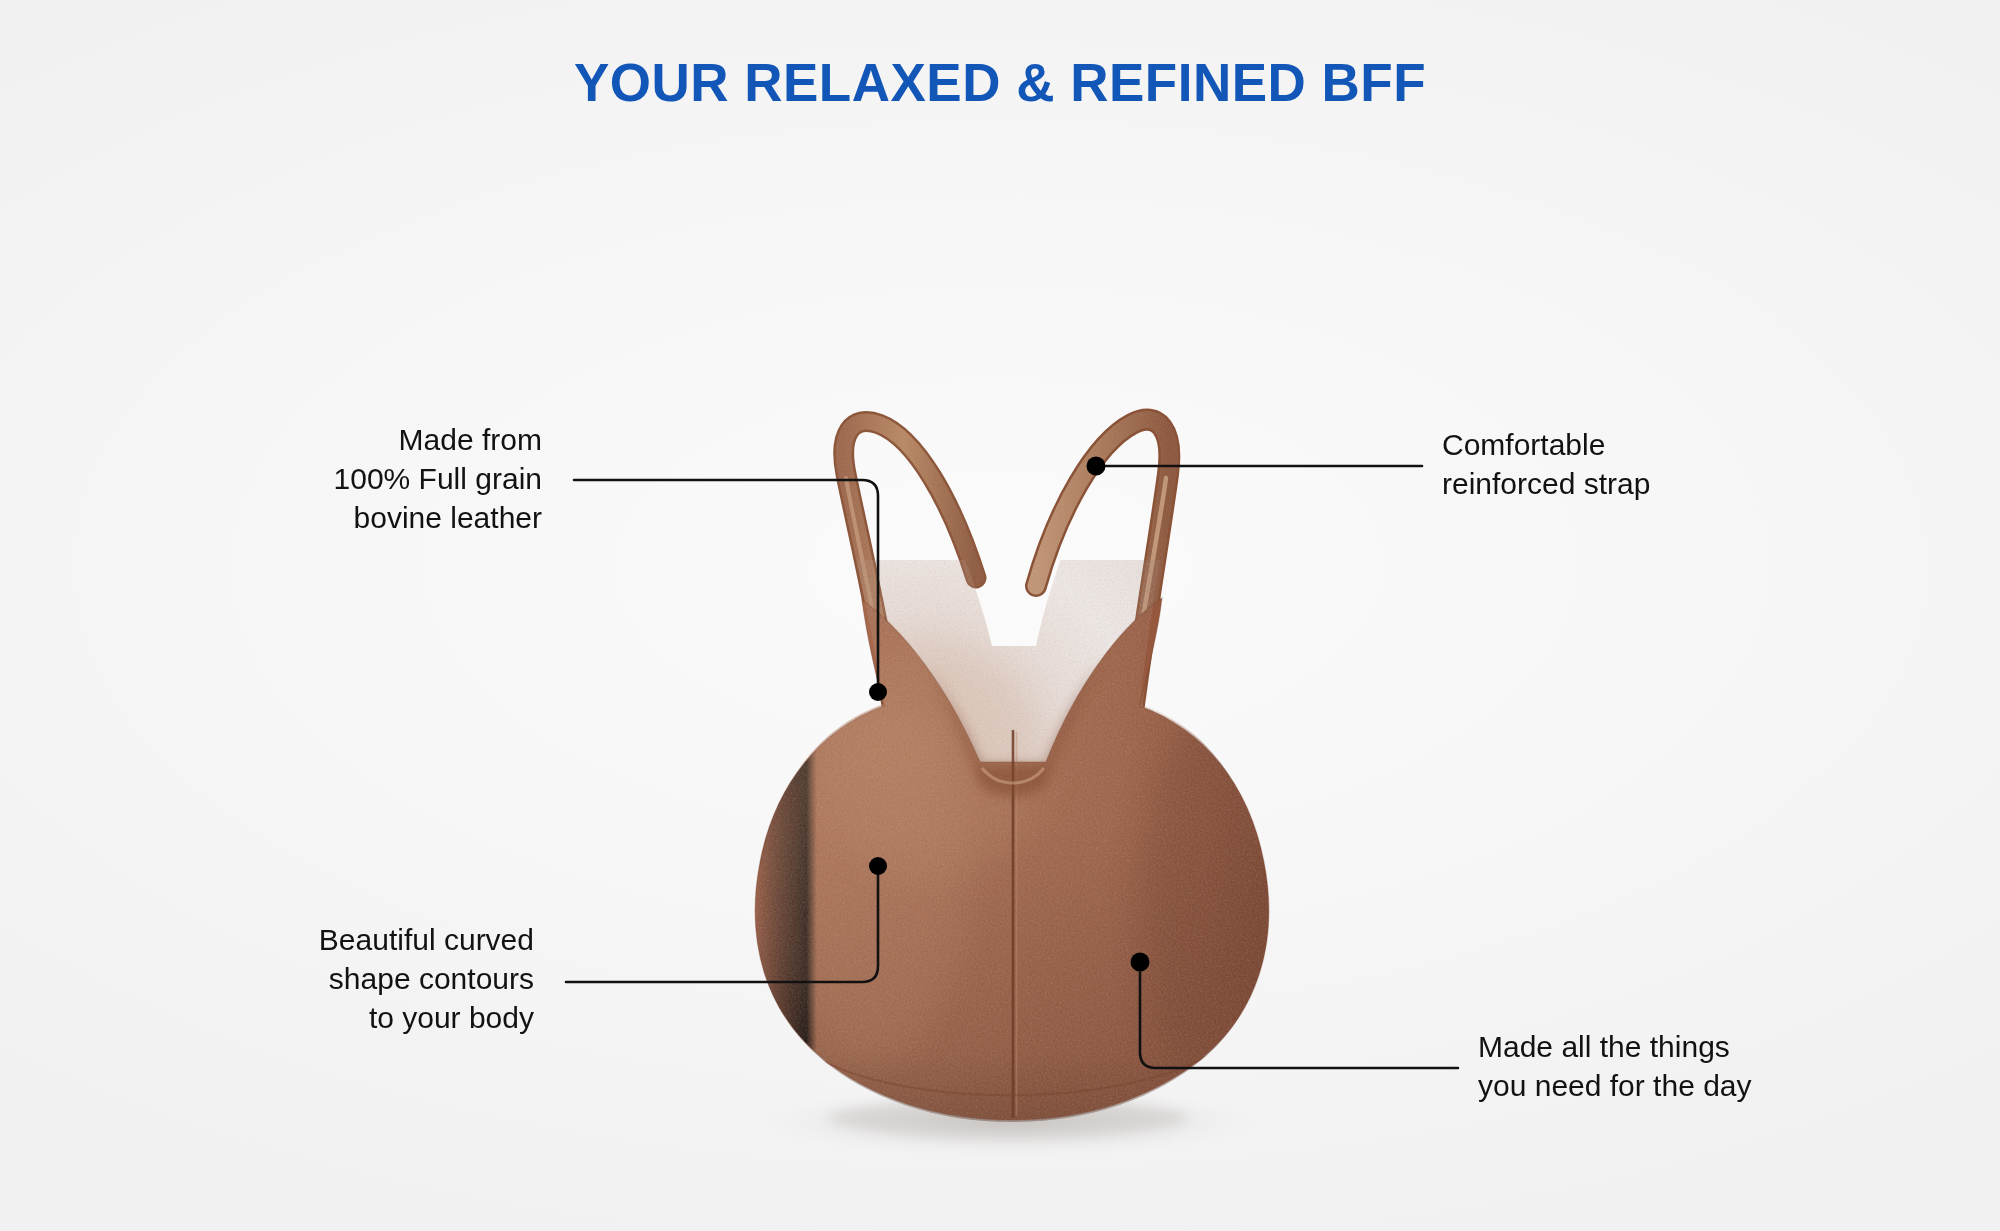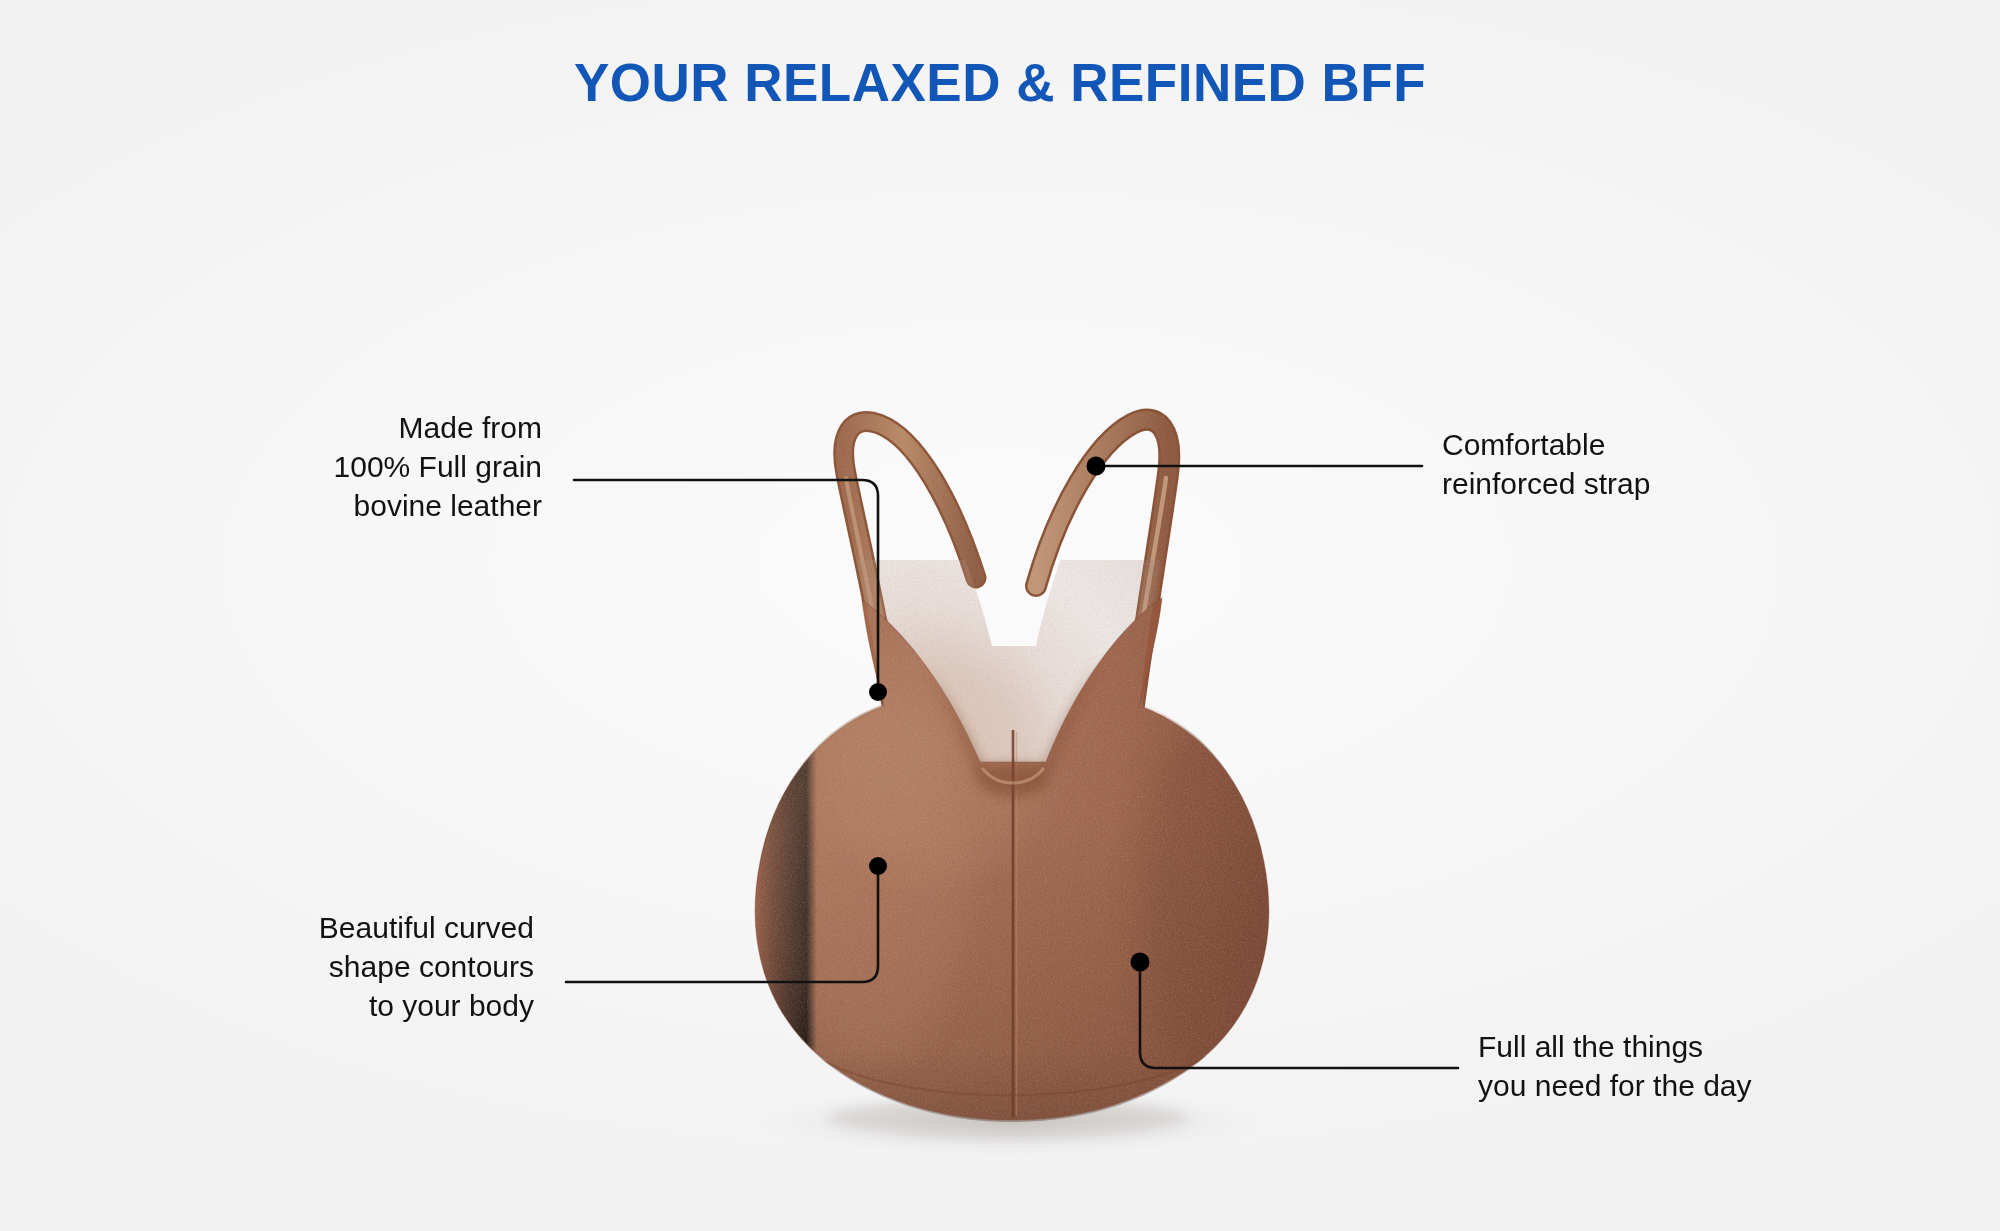--- a/index.html
+++ b/index.html
@@ -37,21 +37,21 @@
     white-space: nowrap;
   }
 
   .callout {
     position: absolute;
     font-size: 30px;
     line-height: 1.30;
     color: #121212;
     white-space: pre-line;
   }
-  .callout.right-al { text-align: right; }
+  .callout.right-al { text-align: right; margin-top: 12px; }
   .callout.left-al  { text-align: left; }
 
   #leaders {
     position: absolute;
     left: 0; top: 0;
     width: 2000px; height: 1231px;
     pointer-events: none;
   }
 
   
@@ -305,16 +305,16 @@
 100% Full grain
 bovine leather</div>
 
   <div class="callout right-al" style="right:1466px; top:908px; width:440px;">Beautiful curved
 shape contours
 to your body</div>
 
   <div class="callout left-al" style="left:1442px; top:425px; width:420px;">Comfortable
 reinforced strap</div>
 
-  <div class="callout left-al" style="left:1478px; top:1027px; width:460px;">Full all the things
+  <div class="callout left-al" style="left:1478px; top:1027px; width:460px;">Made all the things
 you need for the day</div>
 
 </div>
 
 </body></html>

